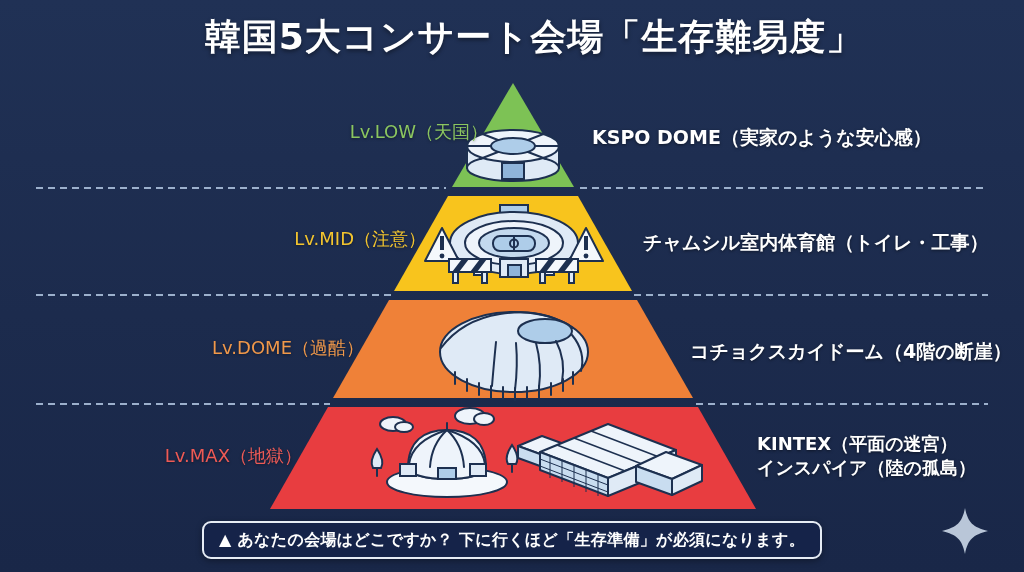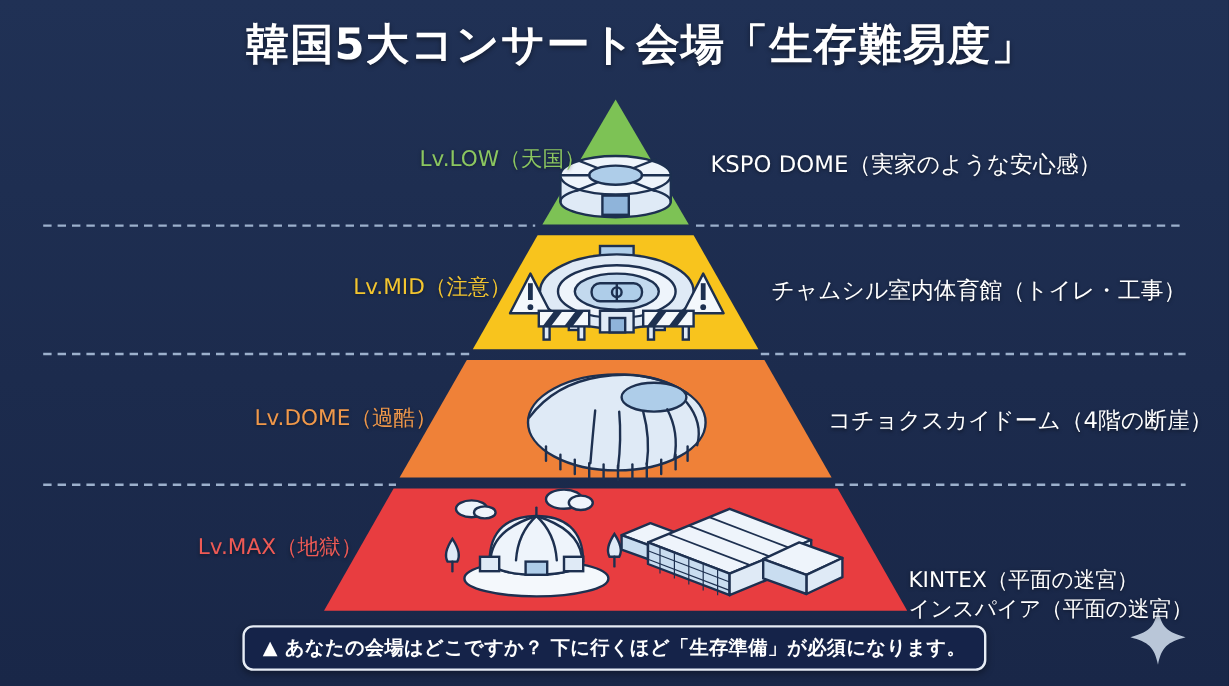--- a/index.html
+++ b/index.html
@@ -17,27 +17,27 @@
   }
   .t-label{
     position:absolute;font-size:18px;font-weight:normal;white-space:nowrap;
     text-shadow:0 1px 3px rgba(0,0,0,.4);
   }
   .t-label.l0{right:580px;top:120px;color:#8bc660;}
   .t-label.l1{right:642px;top:227px;color:#f3c52f;}
   .t-label.l2{right:704px;top:336px;color:#f0984a;}
   .t-label.l3{right:766px;top:444px;color:#ee5a55;}
   .venue{
-    position:absolute;color:#ffffff;font-weight:normal;font-size:19px;
+    position:absolute;color:#ffffff;font-weight:bold;font-size:19px;
     line-height:25px;white-space:nowrap;text-shadow:0 1px 3px rgba(0,0,0,.5);
   }
   .venue.v0{left:592px;top:125px;}
   .venue.v1{left:643px;top:230px;}
   .venue.v2{left:690px;top:339px;}
-  .venue.v3{left:757px;top:432px;font-size:18px;line-height:24px;margin-top:40px;}
+  .venue.v3{left:757px;top:432px;font-size:18px;line-height:24px;}
   .venue .line{display:block;}
   .footer-note{
     position:absolute;left:202px;top:521px;width:620px;height:38px;box-sizing:border-box;
     border:2px solid #e6ecf5;border-radius:9px;background:#152349;
     color:#ffffff;font-size:16px;font-weight:bold;text-align:center;line-height:33px;
     letter-spacing:.3px;white-space:nowrap;box-shadow:0 2px 6px rgba(0,0,0,.35);
   }
 </style>
 </head>
 <body>
@@ -186,17 +186,17 @@
   <div class="t-label l0">Lv.LOW（天国）</div>
   <div class="t-label l1">Lv.MID（注意）</div>
   <div class="t-label l2">Lv.DOME（過酷）</div>
   <div class="t-label l3">Lv.MAX（地獄）</div>
 
   <div class="venue v0">KSPO DOME（実家のような安心感）</div>
   <div class="venue v1">チャムシル室内体育館（トイレ・工事）</div>
   <div class="venue v2">コチョクスカイドーム（4階の断崖）</div>
   <div class="venue v3">
     <span class="line">KINTEX（平面の迷宮）</span>
-    <span class="line">インスパイア（平面の迷宮）</span>
+    <span class="line">インスパイア（陸の孤島）</span>
   </div>
 
   <div class="footer-note">▲ あなたの会場はどこですか？ 下に行くほど「生存準備」が必須になります。</div>
 </div>
 
 </body></html>

